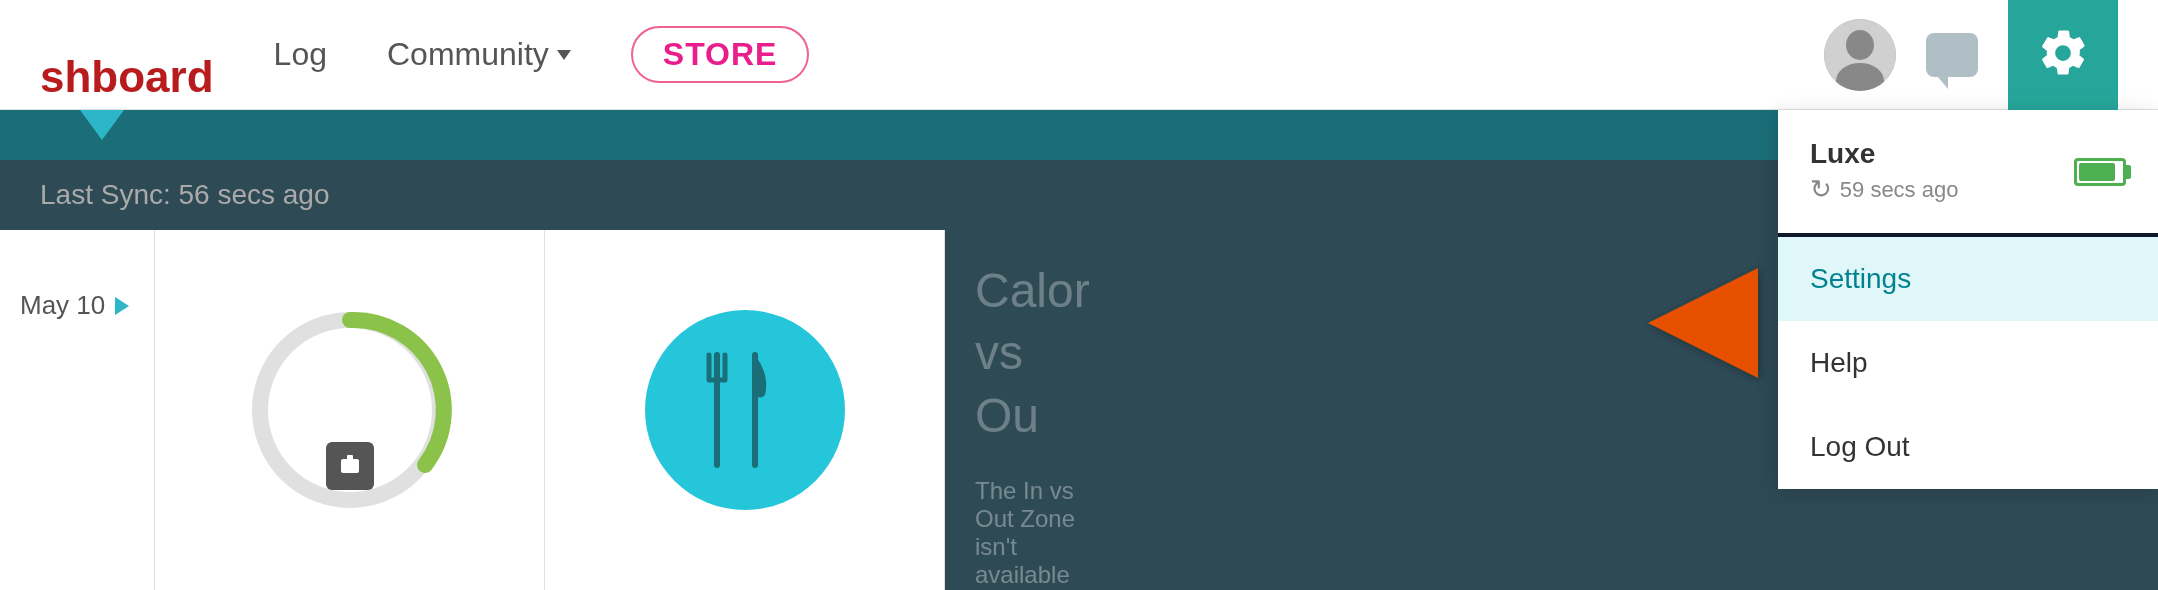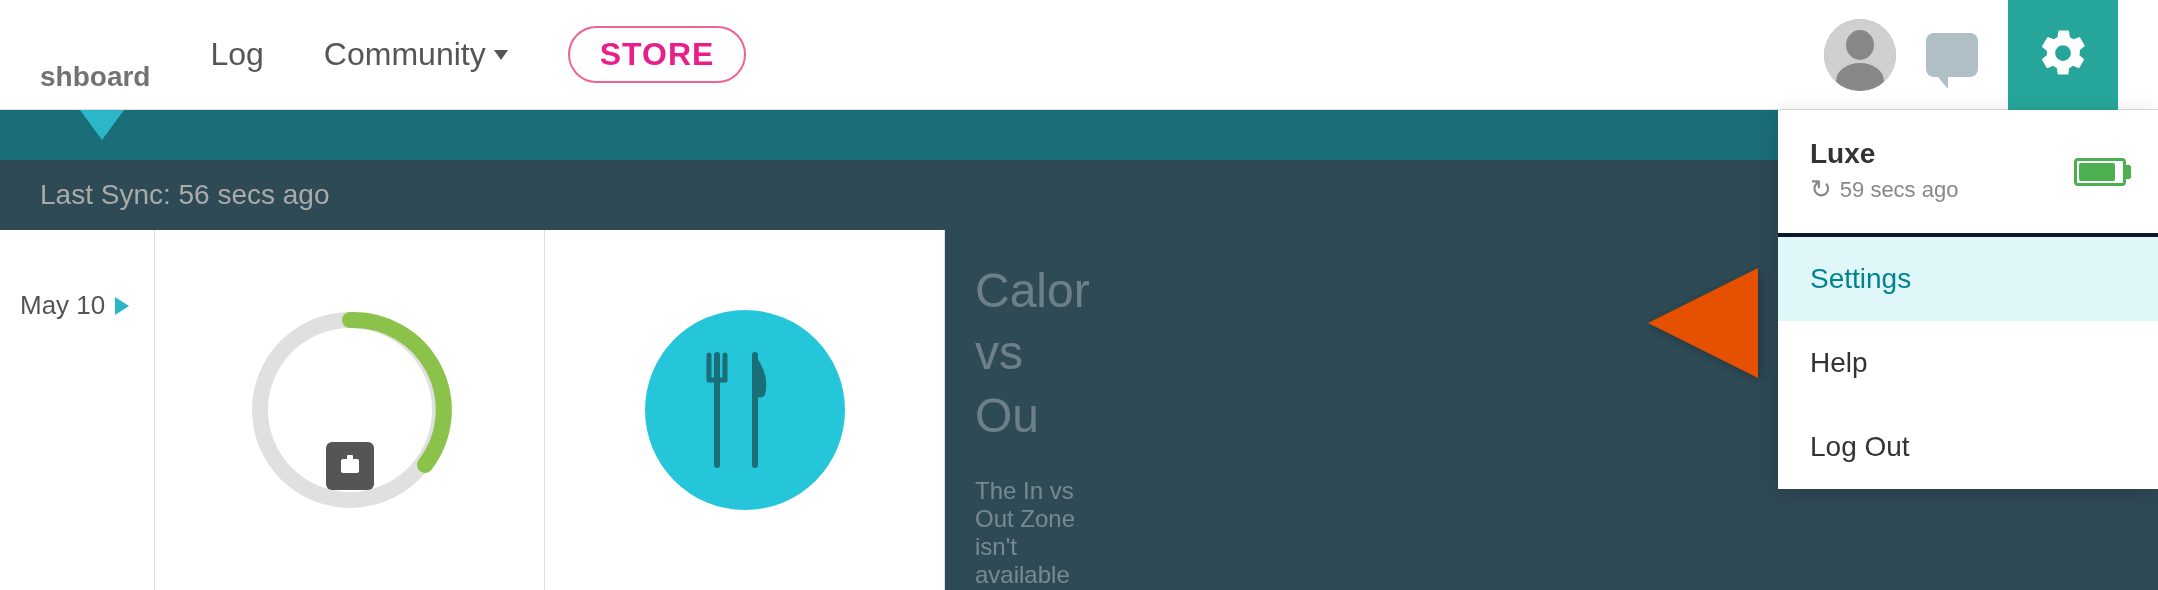--- a/index.html
+++ b/index.html
@@ -4,23 +4,23 @@
   <style>
     * { margin: 0; padding: 0; box-sizing: border-box; }
     body { font-family: -apple-system, BlinkMacSystemFont, 'Segoe UI', Helvetica, Arial, sans-serif; background: #f5f5f5; width: 2158px; height: 590px; overflow: hidden; }
     .nav-items {
       display: flex;
       align-items: center;
       gap: 60px;
       flex: 1;
     }
     .nav-dashboard {
-      font-size: 28px;
+      font-size: 44px;
       font-weight: 700;
-      color: #737373;
+      color: #b91c1c;
       text-decoration: none;
       margin-top: 44px;
     }
     .nav-link {
       font-size: 32px;
       color: #555;
       text-decoration: none;
       cursor: pointer;
     }
     .nav-community {

